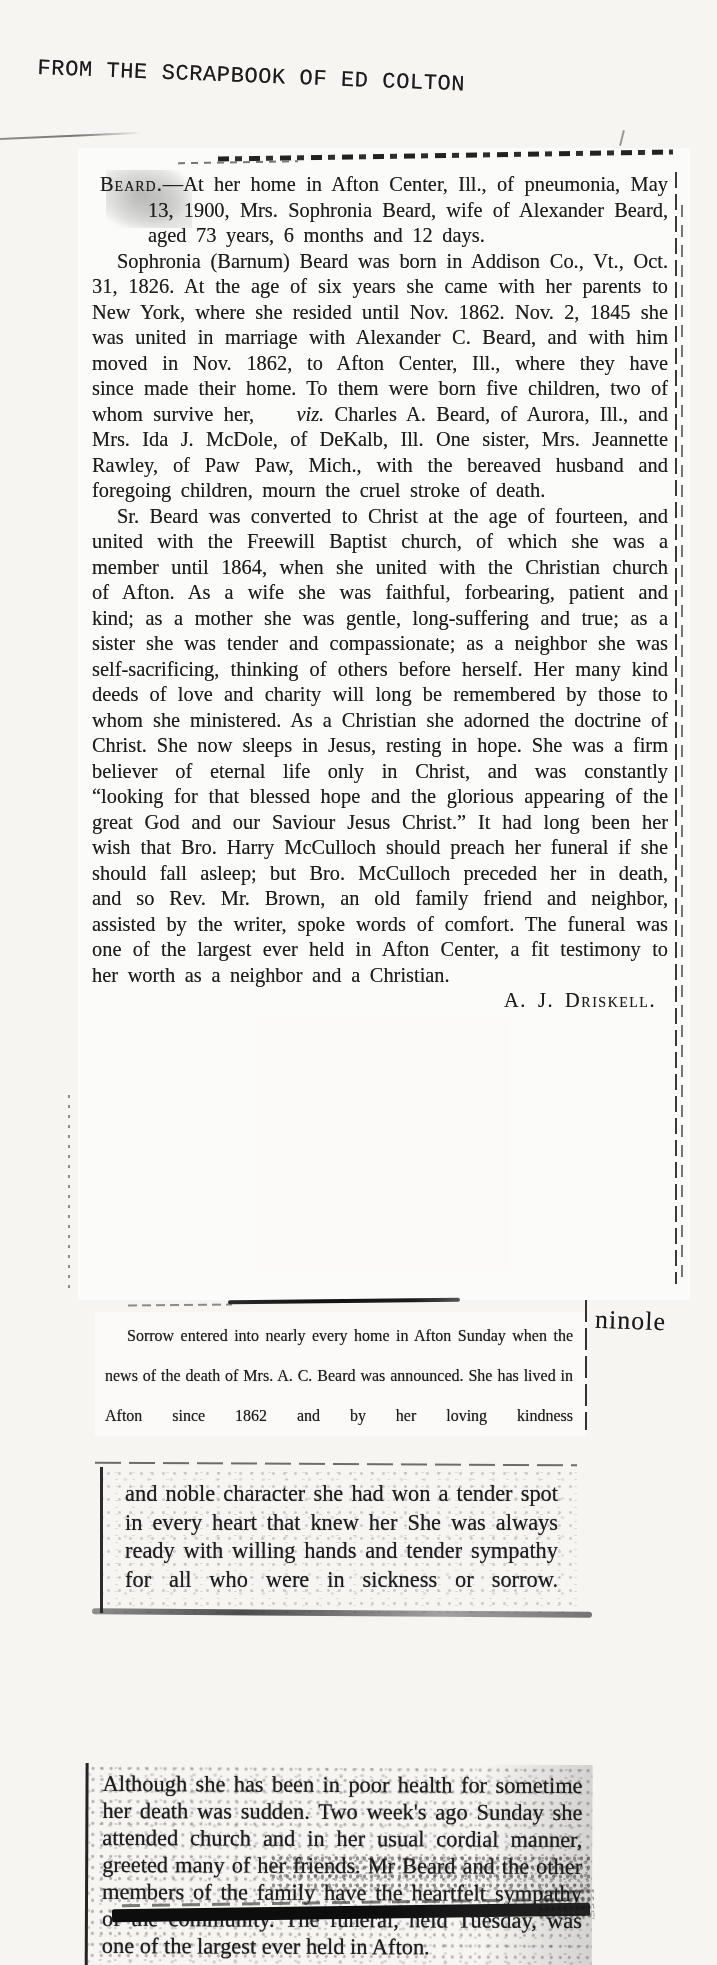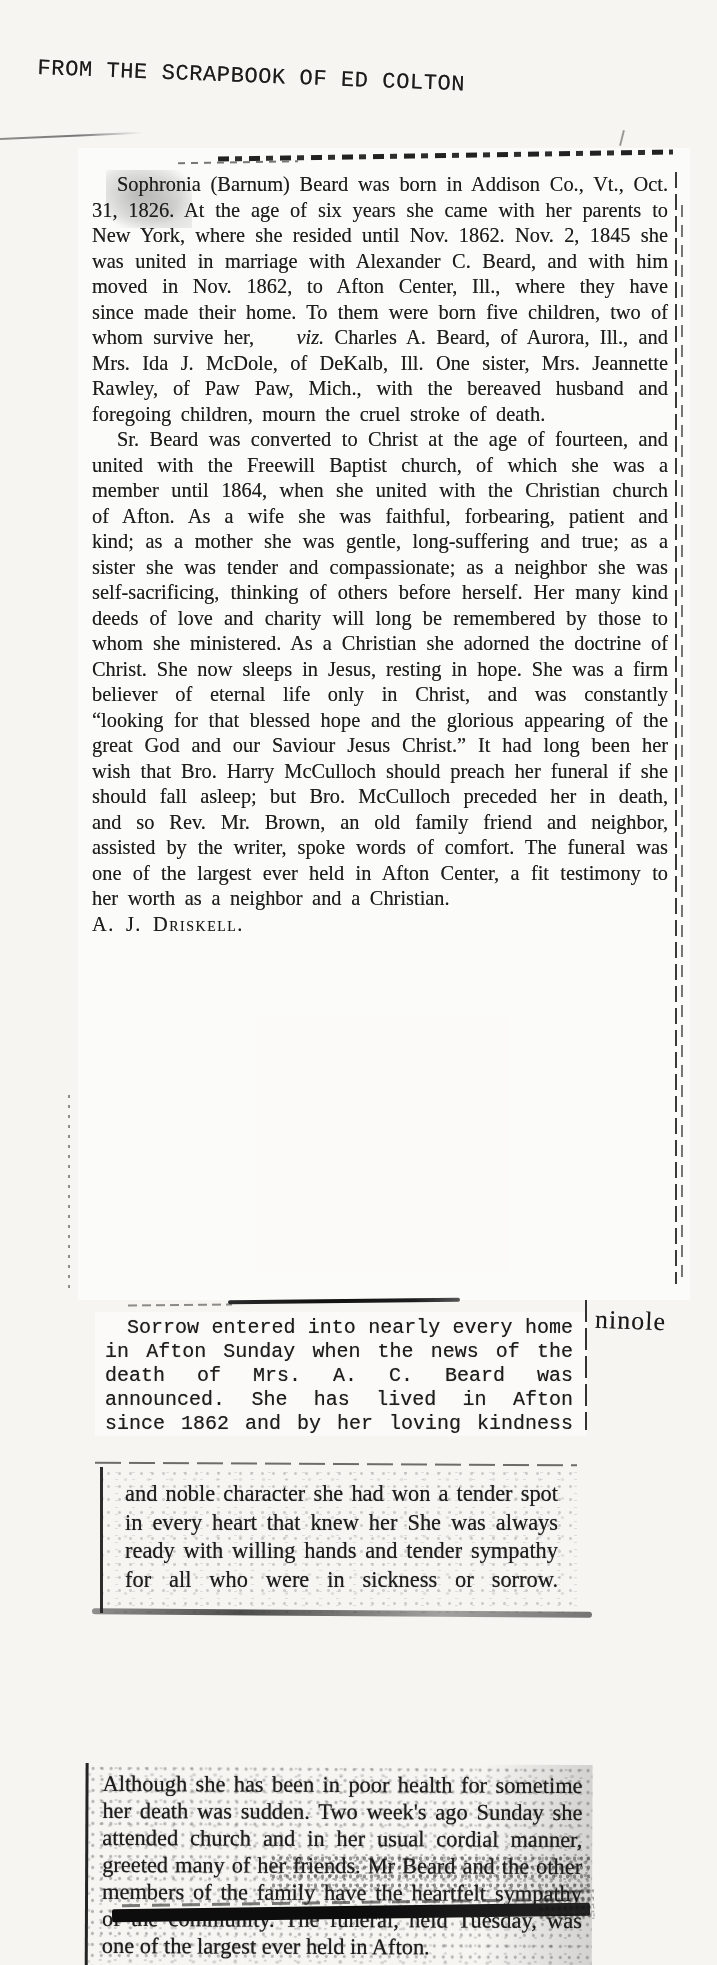--- a/index.html
+++ b/index.html
@@ -35,39 +35,39 @@
       radial-gradient(ellipse at 70% 75%,rgba(90,90,90,.22),rgba(0,0,0,0) 65%);
   }
   .clip1 .txt{position:relative;padding:24px 22px 0 14px;
     font-size:20.4px;line-height:25.5px;word-spacing:4.5px;
     text-align:justify;text-shadow:0 0 0.6px rgba(25,25,25,.55);}
   .clip1 p{margin:0;}
   .notice{padding-left:56px;text-indent:-48px;}
   .lead{font-variant:small-caps;letter-spacing:1px;}
   .ind{text-indent:25px;}
   .viz{font-style:italic;margin-left:32px;}
-  .sig{padding-right:12px;font-variant:small-caps;letter-spacing:1.5px;}
+  .sig{text-align:right;padding-right:12px;font-variant:small-caps;letter-spacing:1.5px;}
   .vline-a{position:absolute;left:675px;top:172px;width:2px;height:1112px;
     background:repeating-linear-gradient(#3a3a3a 0 16px,rgba(0,0,0,0) 16px 22px);}
   .vline-b{position:absolute;left:681px;top:205px;width:1.5px;height:1080px;opacity:.75;
     background:repeating-linear-gradient(#4a4a4a 0 12px,rgba(0,0,0,0) 12px 20px);}
   .ldots{position:absolute;left:68px;top:1095px;width:2px;height:196px;opacity:.65;
     background:repeating-linear-gradient(#555 0 3px,rgba(0,0,0,0) 3px 10px);}
   
   .sep-faint{position:absolute;left:128px;top:1304px;width:104px;height:2px;
     background:repeating-linear-gradient(90deg,#8a8a86 0 9px,rgba(0,0,0,0) 9px 14px);
     transform:rotate(-0.6deg);}
   .sep-dark{position:absolute;left:228px;top:1299px;width:232px;height:4px;border-radius:2px;
     background:linear-gradient(90deg,#2a2a2a,#111 40%,#1c1c1c 80%,#555);
     transform:rotate(-0.6deg);}
   
   .clip2a{position:absolute;left:95px;top:1312px;width:492px;
     padding:4px 14px 0 10px;box-sizing:border-box;
-    font-size:20px;line-height:24px;text-align:justify;
-    text-shadow:0 0 0.7px rgba(25,25,25,.6);background:rgba(255,255,255,.5);font-family:Liberation Mono, monospace;}
+    font-size:16px;line-height:40px;text-align:justify;
+    text-shadow:0 0 0.7px rgba(25,25,25,.6);background:rgba(255,255,255,.5);}
   .clip2a p{margin:0;text-indent:22px;text-align-last:justify;}
   .vline2{position:absolute;left:585px;top:1300px;width:2px;height:130px;
     background:repeating-linear-gradient(#333 0 22px,rgba(0,0,0,0) 22px 28px);}
   .fragment{position:absolute;left:595px;top:1306px;font-size:26px;letter-spacing:1px;
     color:#1b1b1b;transform:rotate(2deg);text-shadow:0 0 0.6px rgba(0,0,0,.5);}
   .tear2{position:absolute;left:95px;top:1463px;width:482px;height:2px;
     background:repeating-linear-gradient(90deg,#6d6d68 0 26px,rgba(0,0,0,0) 26px 34px);
     transform:rotate(0.3deg);}
   .clip2b{position:absolute;left:100px;top:1467px;width:478px;height:146px;
     border-left:3px solid #2c2c2c;box-sizing:border-box;
@@ -123,20 +123,21 @@
 <div class="page">
 
   <div class="hdr">FROM THE SCRAPBOOK OF ED COLTON</div>
   <div class="hdr-tear"></div>
   <div class="tick"></div>
 
   <div class="clip1">
     <div class="clip1-jag"></div>
     <div class="smudge"></div>
     <div class="txt">
+      <p class="notice"><span class="lead">Beard.</span><span>—At her home in Afton Center, Ill., of pneumonia, May 13, 1900, Mrs. Sophronia Beard, wife of Alexander Beard, aged 73 years, 6 months and 12 days.</span></p>
       <p class="ind"><span>Sophronia (Barnum) Beard was born in Addison Co., Vt., Oct. 31, 1826.  At the age of six years she came with her parents to New York, where she resided until Nov. 1862.  Nov. 2, 1845 she was united in marriage with Alexander C. Beard, and with him moved in Nov. 1862, to Afton Center, Ill., where they have since made their home.  To them were born five children, two of whom survive her, </span><span class="viz">viz.</span><span> Charles A. Beard, of Aurora, Ill., and Mrs. Ida J. McDole, of DeKalb, Ill.  One sister, Mrs. Jeannette Rawley, of Paw Paw, Mich., with the bereaved husband and foregoing children, mourn the cruel stroke of death.</span></p>
       <p class="ind">Sr. Beard was converted to Christ at the age of fourteen, and united with the Freewill Baptist church, of which she was a member until 1864, when she united with the Christian church of Afton.  As a wife she was faithful, forbearing, patient and kind; as a mother she was gentle, long-suffering and true; as a sister she was tender and compassionate; as a neighbor she was self-sacrificing, thinking of others before herself.  Her many kind deeds of love and charity will long be remembered by those to whom she ministered.  As a Christian she adorned the doctrine of Christ.  She now sleeps in Jesus, resting in hope.  She was a firm believer of eternal life only in Christ, and was constantly “looking for that blessed hope and the glorious appearing of the great God and our Saviour Jesus Christ.”  It had long been her wish that Bro. Harry McCulloch should preach her funeral if she should fall asleep; but Bro. McCulloch preceded her in death, and so Rev. Mr. Brown, an old family friend and neighbor, assisted by the writer, spoke words of comfort.  The funeral was one of the largest ever held in Afton Center, a fit testimony to her worth as a neighbor and a Christian.</p>
       <p class="sig">A. J. Driskell.</p>
     </div>
   </div>
   <div class="vline-a"></div>
   <div class="vline-b"></div>
   <div class="ldots"></div>
 
   <div class="sep-faint"></div>

